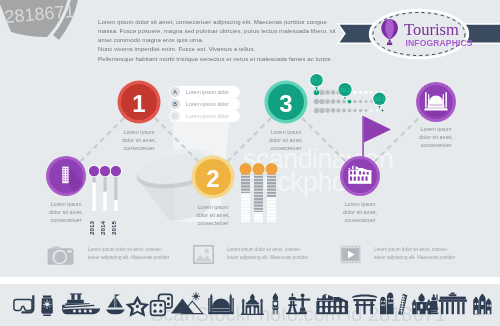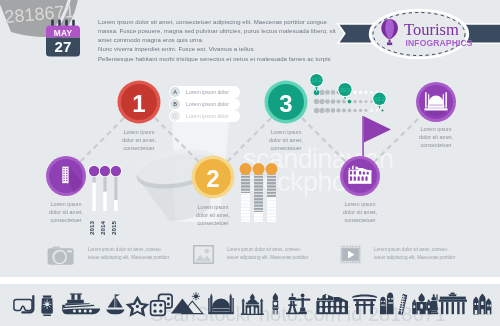--- a/index.html
+++ b/index.html
@@ -67,34 +67,20 @@
   </svg>
 
   <svg class="abs wm" style="left:0px;top:0px" width="130" height="60">
     <g opacity="0.62">
       <path d="M-4 -6 L69 -6 A86 86 0 0 1 47 37 A120 120 0 0 1 11 32 Z" fill="#7c7c7c"></path>
       <path d="M72 -6 L79 -6 A96 96 0 0 1 59 40 L53 35 A88 88 0 0 0 72 -6 Z" fill="#7c7c7c"></path>
     </g>
     <text x="40" y="20" font-family="'Liberation Sans',sans-serif" font-size="18" fill="#d9d9d9" text-anchor="middle" transform="rotate(-5 40 20)">2818671</text>
   </svg>
 
-  <div class="abs" id="cal">
-    <svg width="40" height="46" viewBox="0 0 40 46">
-      <g>
-        <rect x="7.2" y="1.5" width="2.6" height="8" rx="1.3" fill="#2e3b4e"></rect>
-        <rect x="14.2" y="1.5" width="2.6" height="8" rx="1.3" fill="#2e3b4e"></rect>
-        <rect x="21.2" y="1.5" width="2.6" height="8" rx="1.3" fill="#2e3b4e"></rect>
-        <rect x="28.2" y="1.5" width="2.6" height="8" rx="1.3" fill="#2e3b4e"></rect>
-      </g>
-      <path d="M2 11 a3.6 3.6 0 0 1 3.6 -3.6 h26.8 a3.6 3.6 0 0 1 3.6 3.6 v8.6 h-34 z" fill="#b254c9"></path>
-      <path d="M2 19.6 h34 v15.4 a3.6 3.6 0 0 1 -3.6 3.6 h-26.8 a3.6 3.6 0 0 1 -3.6 -3.6 z" fill="#3a4a5f"></path>
-      <text x="19" y="17.6" font-family="'Liberation Sans',sans-serif" font-size="8.3" font-weight="bold" fill="#ffffff" text-anchor="middle" letter-spacing="0.2">MAY</text>
-      <text x="19" y="33.6" font-family="'Liberation Sans',sans-serif" font-size="15" font-weight="bold" fill="#ffffff" text-anchor="middle" letter-spacing="0.2">27</text>
-    </svg>
-  </div>
 
   <div class="abs" id="hdr-par">
     <div>Lorem ipsum dolor sit amet, consectetuer adipiscing elit. Maecenas porttitor congue</div>
     <div>massa. Fusce posuere, magna sed pulvinar ultricies, purus lectus malesuada libero, sit</div>
     <div>amet commodo magna eros quis urna.</div>
     <div>Nunc viverra imperdiet enim. Fusce est. Vivamus a tellus.</div>
     <div>Pellentesque habitant morbi tristique senectus et netus et malesuada fames ac turpis</div>
   </div>
 
   <div class="abs" id="logo">

